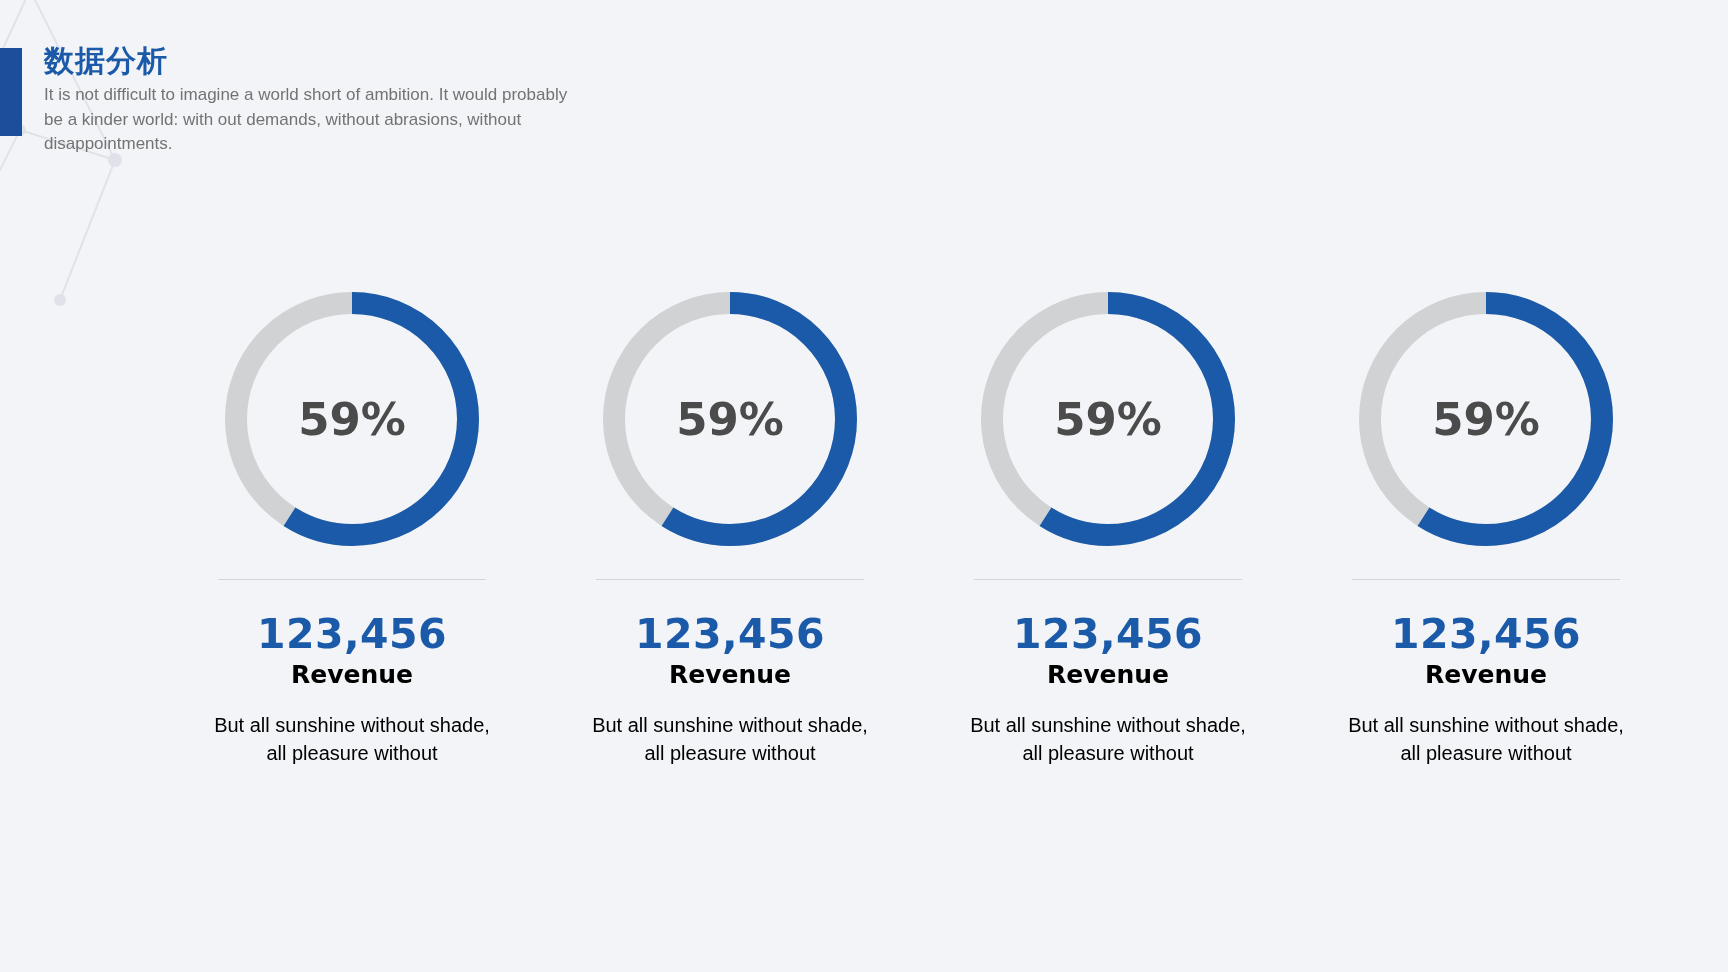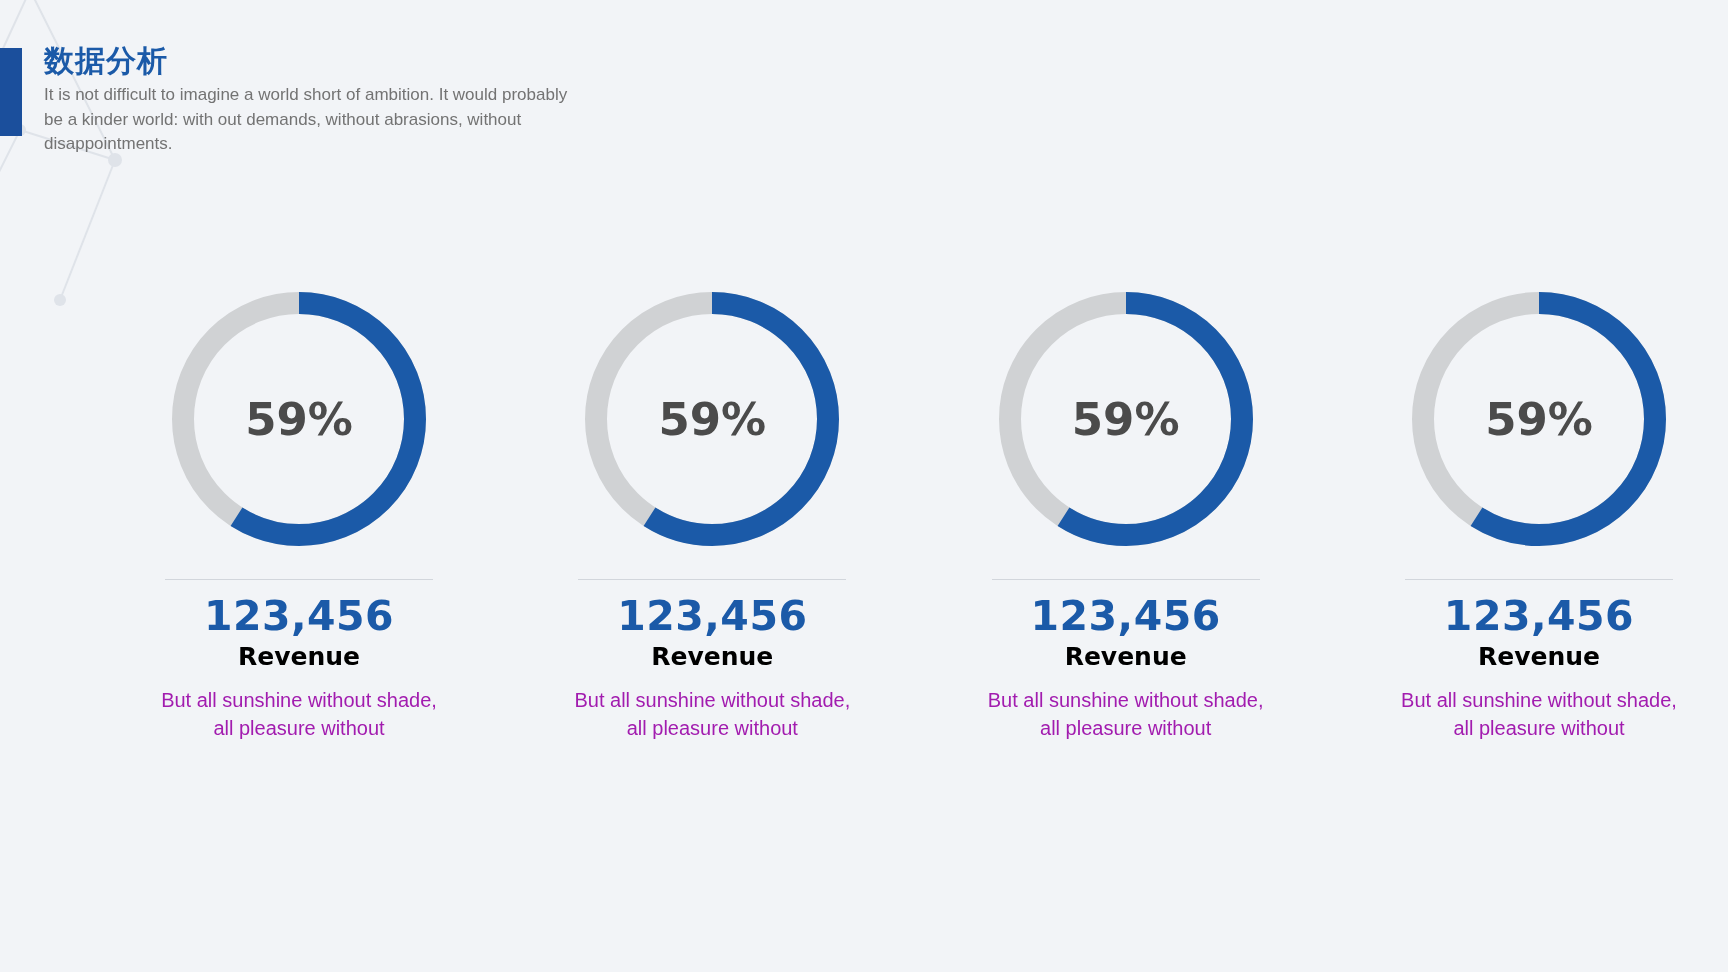--- a/index.html
+++ b/index.html
@@ -59,21 +59,21 @@
     margin: 0;
   }
 
   
   .cards {
     position: absolute;
     left: 0;
     top: 285px;
     width: 1728px;
     display: flex;
-    justify-content: space-between;
+    justify-content: center;
     padding-left: 110px;
     box-sizing: border-box;
   }
   .card {
     width: 378px;
     display: flex;
     flex-direction: column;
     align-items: center;
   }
   .donut {
@@ -99,38 +99,38 @@
     color: #4b4b4b;
     font-family: "DejaVu Sans", sans-serif;
   }
   .divider {
     width: 268px;
     height: 1px;
     background: #d2d6dc;
     margin-top: 26px;
   }
   .card-value {
-    margin-top: 12px;
+    margin-top: 30px;
     font-size: 41px;
     font-weight: 700;
     color: #1b5aa8;
     letter-spacing: 0.5px;
     font-family: "DejaVu Sans", sans-serif;
   }
   .card-metric {
     margin-top: 2px;
     font-size: 25px;
     font-weight: 700;
     color: #000000;
     font-family: "DejaVu Sans", sans-serif;
   }
   .card-desc {
-    margin-top: 15px;
+    margin-top: 22px;
     font-size: 20px;
-    color: #a21caf;
+    color: #000000;
     line-height: 1.42;
     text-align: center;
     width: 300px;
   }
 </style>
 </head>
 <body>
 
 <svg class="bg-network" viewBox="0 0 340 330">
   <line x1="30" y1="-10" x2="115" y2="160" stroke="#dfe3e9" stroke-width="2"></line>

